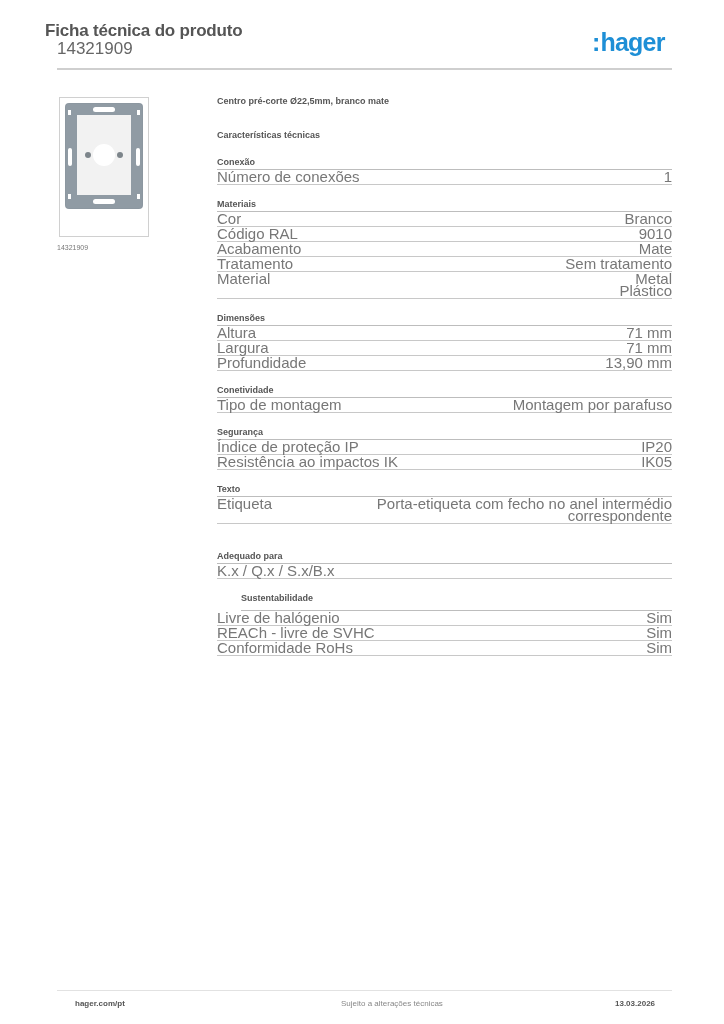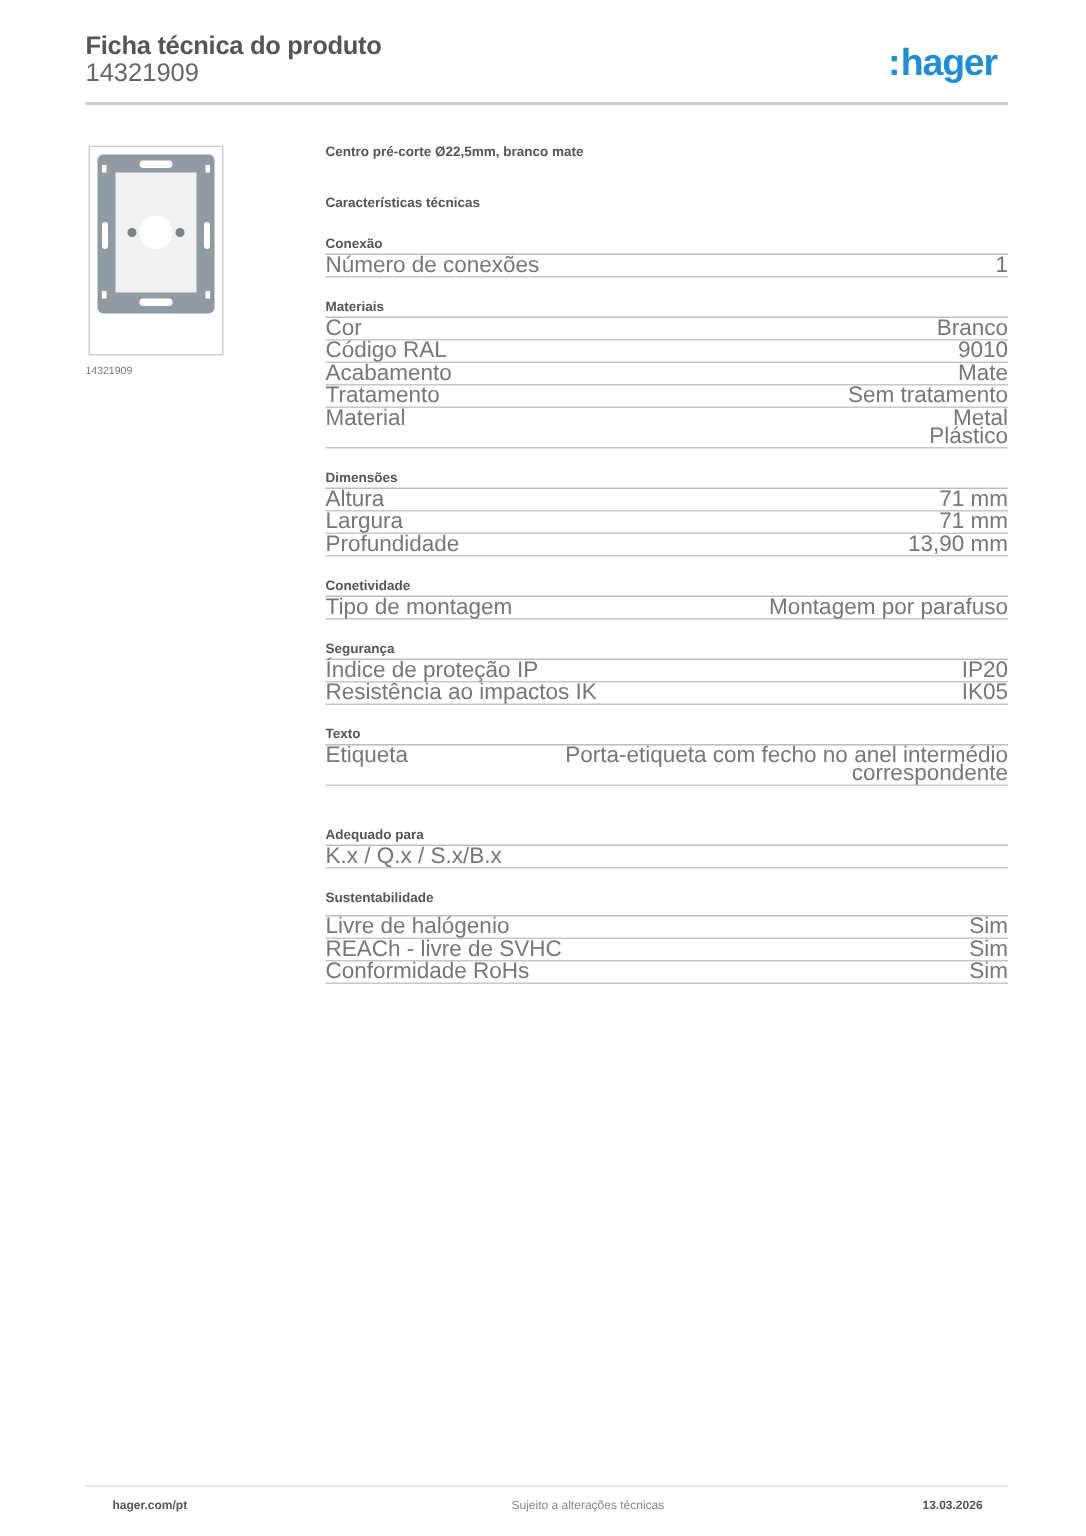--- a/index.html
+++ b/index.html
@@ -1,17 +1,17 @@
 <!DOCTYPE html>
 <html><head>
 <meta charset="utf-8">
 <style>
   html, body { margin:0; padding:0; background:#ffffff; }
   body { width:724px; height:1024px; position:relative; font-family:"Liberation Sans", sans-serif; color:#555; overflow:hidden; }
-  .header-title { position:absolute; left:57px; top:21px; font-size:17px; font-weight:bold; color:#555; letter-spacing:-0.2px; }
+  .header-title { position:absolute; left:45px; top:21px; font-size:17px; font-weight:bold; color:#555; letter-spacing:-0.2px; }
   .header-sub { position:absolute; left:57px; top:39px; font-size:17px; color:#666; }
   .logo { position:absolute; left:592px; top:28px; font-size:25px; font-weight:bold; color:#1e8fd6; letter-spacing:-0.8px; }
   .logo .colon { margin-right:1px; }
   .header-rule { position:absolute; left:57px; top:68px; width:615px; height:2px; background:#cfcfcf; }
   .product-img { position:absolute; left:59px; top:97px; width:90px; height:140px; border:1px solid #d0d0d0; box-sizing:border-box; background:#fff; }
   .img-caption { position:absolute; left:57px; top:244px; font-size:7px; color:#777; }
   .content { position:absolute; left:217px; top:96px; width:455px; }
   .product-desc { font-size:9px; font-weight:bold; color:#555; height:13px; }
   .section-intro { font-size:9px; font-weight:bold; color:#555; margin-top:21px; height:13px; }
   .group { margin-top:13px; }
@@ -139,21 +139,21 @@
 
   <div class="group" style="margin-top:26px;">
     <div class="group-title">Adequado para</div>
     <div class="row">
         <span>K.x / Q.x / S.x/B.x</span>
         <span class="val"></span>
       </div>
   </div>
 
   <div class="group">
-    <div class="group-title" style="padding-bottom:6px;">Sustentabilidade</div>
+    <div class="group-title" style="padding-bottom:6px;margin-left:24px;">Sustentabilidade</div>
     <div class="row">
         <span>Livre de halógenio</span>
         <span class="val">Sim</span>
       </div>
     <div class="row">
         <span>REACh - livre de SVHC</span>
         <span class="val">Sim</span>
       </div>
     <div class="row">
         <span>Conformidade RoHs</span>

